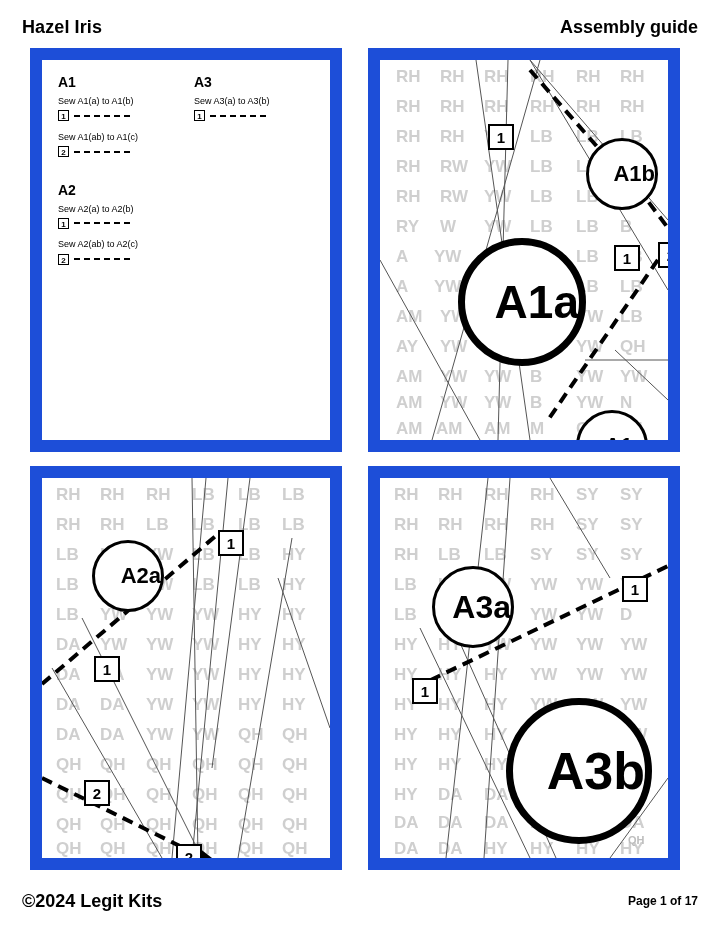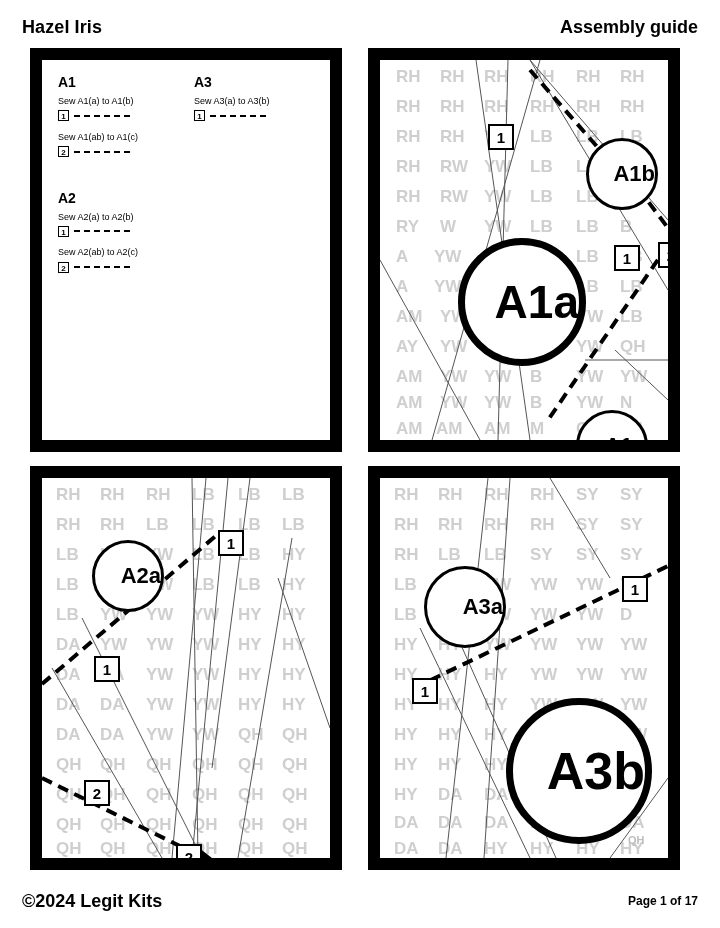--- a/index.html
+++ b/index.html
@@ -57,21 +57,21 @@
     font-size: 18px;
     font-weight: bold;
   }
   .footer .pageno {
     font-size: 12px;
     font-weight: bold;
   }
   
   .panel {
     position: absolute;
-    background: #000000;
+    background: #1d4ed8;
     box-sizing: border-box;
   }
   .panel .inner {
     position: absolute;
     left: 12px;
     top: 12px;
     right: 12px;
     bottom: 12px;
     background: #ffffff;
     overflow: hidden;
@@ -86,21 +86,21 @@
     position: absolute;
     top: 14px;
   }
   .legend-col.left  { left: 16px;  width: 140px; }
   .legend-col.right { left: 152px; width: 150px; }
   .legend-head {
     font-size: 14px;
     font-weight: bold;
     margin: 0 0 6px 0;
   }
-  .legend-head.spaced { margin-top: 32px; }
+  .legend-head.spaced { margin-top: 24px; }
   .legend-text {
     font-size: 9px;
     margin: 0 0 3px 0;
     line-height: 1.2;
   }
   .seam-row {
     display: flex;
     align-items: center;
     gap: 5px;
     margin-bottom: 10px;
@@ -546,21 +546,21 @@
           </g>
           <g stroke="#000" stroke-width="4" stroke-dasharray="11 7" fill="none">
             <path d="M34 210 L288 88"></path>
           </g>
           <text x="248" y="366" fill="#bdbdbd" font-family="Liberation Sans, sans-serif" font-size="11" font-weight="bold">QH</text>
         </svg>
       </div>
       <div class="circ big" style="left:126px; top:220px; width:146px; height:146px; font-size:52px;">
         <span>A3b</span>
       </div>
-      <div class="circ" style="left:44px; top:88px; width:82px; height:82px; font-size:22px;">
+      <div class="circ" style="left:52px; top:88px; width:82px; height:82px; font-size:32px;">
         <span>A3a</span>
       </div>
       <div class="tag" style="left:242px; top:98px;">
         <span>1</span>
       </div>
       <div class="tag" style="left:32px; top:200px;">
         <span>1</span>
       </div>
     </div>
   </div>

